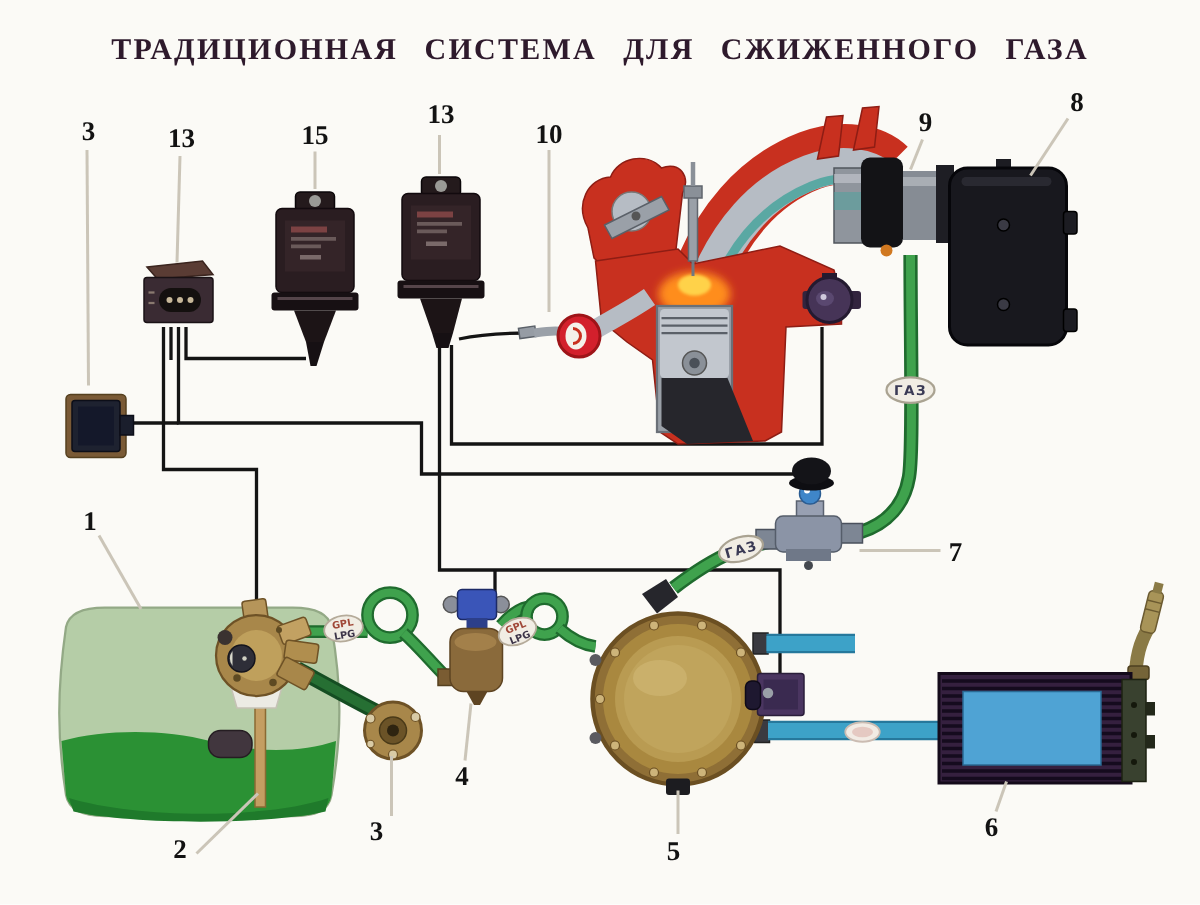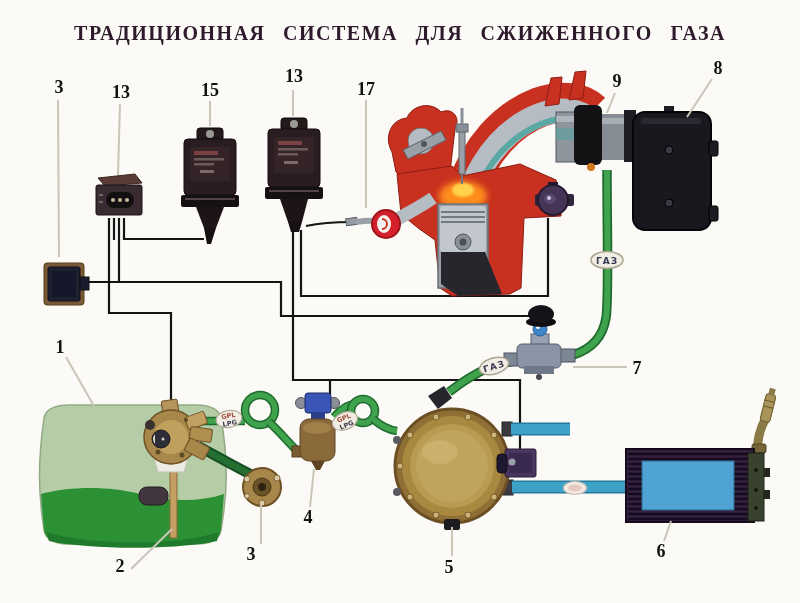--- a/index.html
+++ b/index.html
@@ -383,19 +383,19 @@
 
 <div class="pnum" style="left:60px;top:347px">1</div>
 <div class="pnum" style="left:120px;top:566px">2</div>
 <div class="pnum" style="left:251px;top:554px">3</div>
 <div class="pnum" style="left:308px;top:517px">4</div>
 <div class="pnum" style="left:449px;top:567px">5</div>
 <div class="pnum" style="left:661px;top:551px">6</div>
 <div class="pnum" style="left:637px;top:368px">7</div>
 <div class="pnum" style="left:718px;top:68px">8</div>
 <div class="pnum" style="left:617px;top:81px">9</div>
-<div class="pnum" style="left:366px;top:89px">17</div>
+<div class="pnum" style="left:366px;top:89px">10</div>
 <div class="pnum" style="left:294px;top:76px">13</div>
 <div class="pnum" style="left:210px;top:90px">15</div>
 <div class="pnum" style="left:121px;top:92px">13</div>
 <div class="pnum" style="left:59px;top:87px">3</div>
 
 </div>
 
 </body></html>

